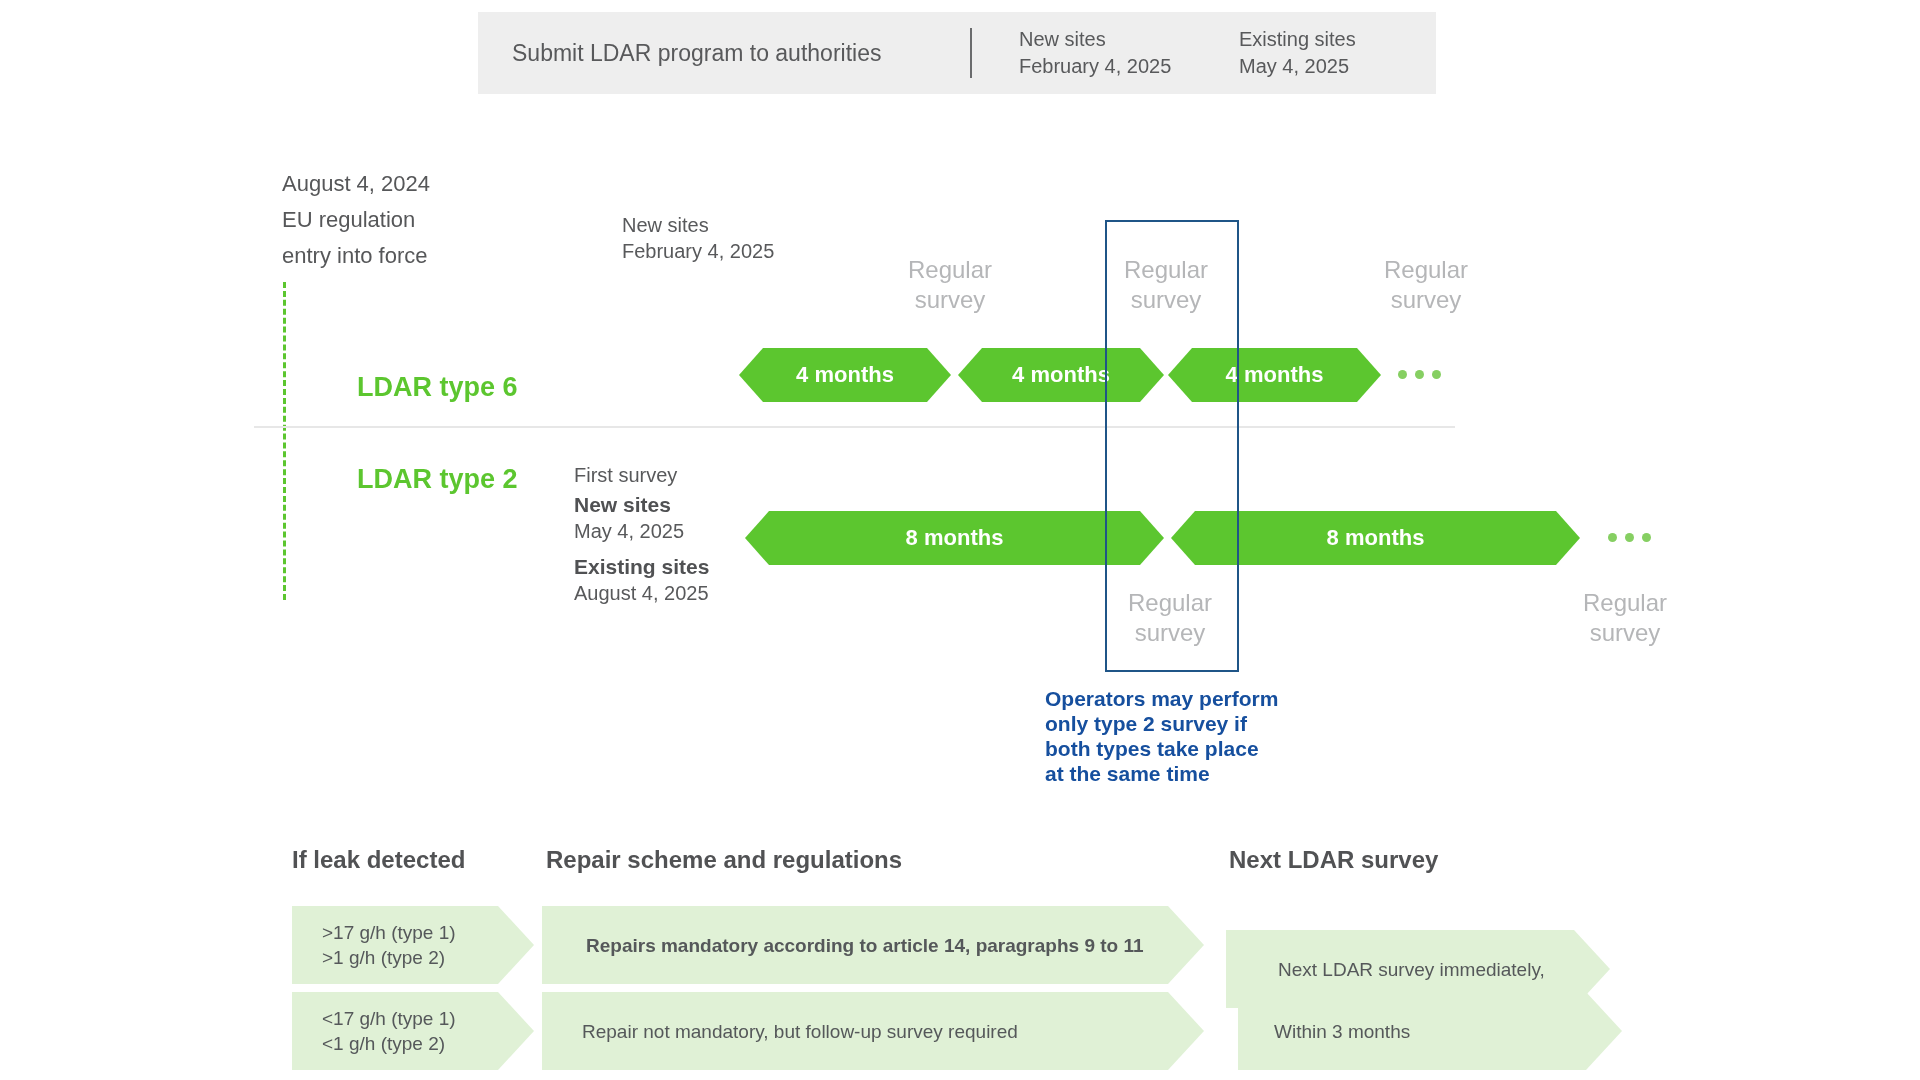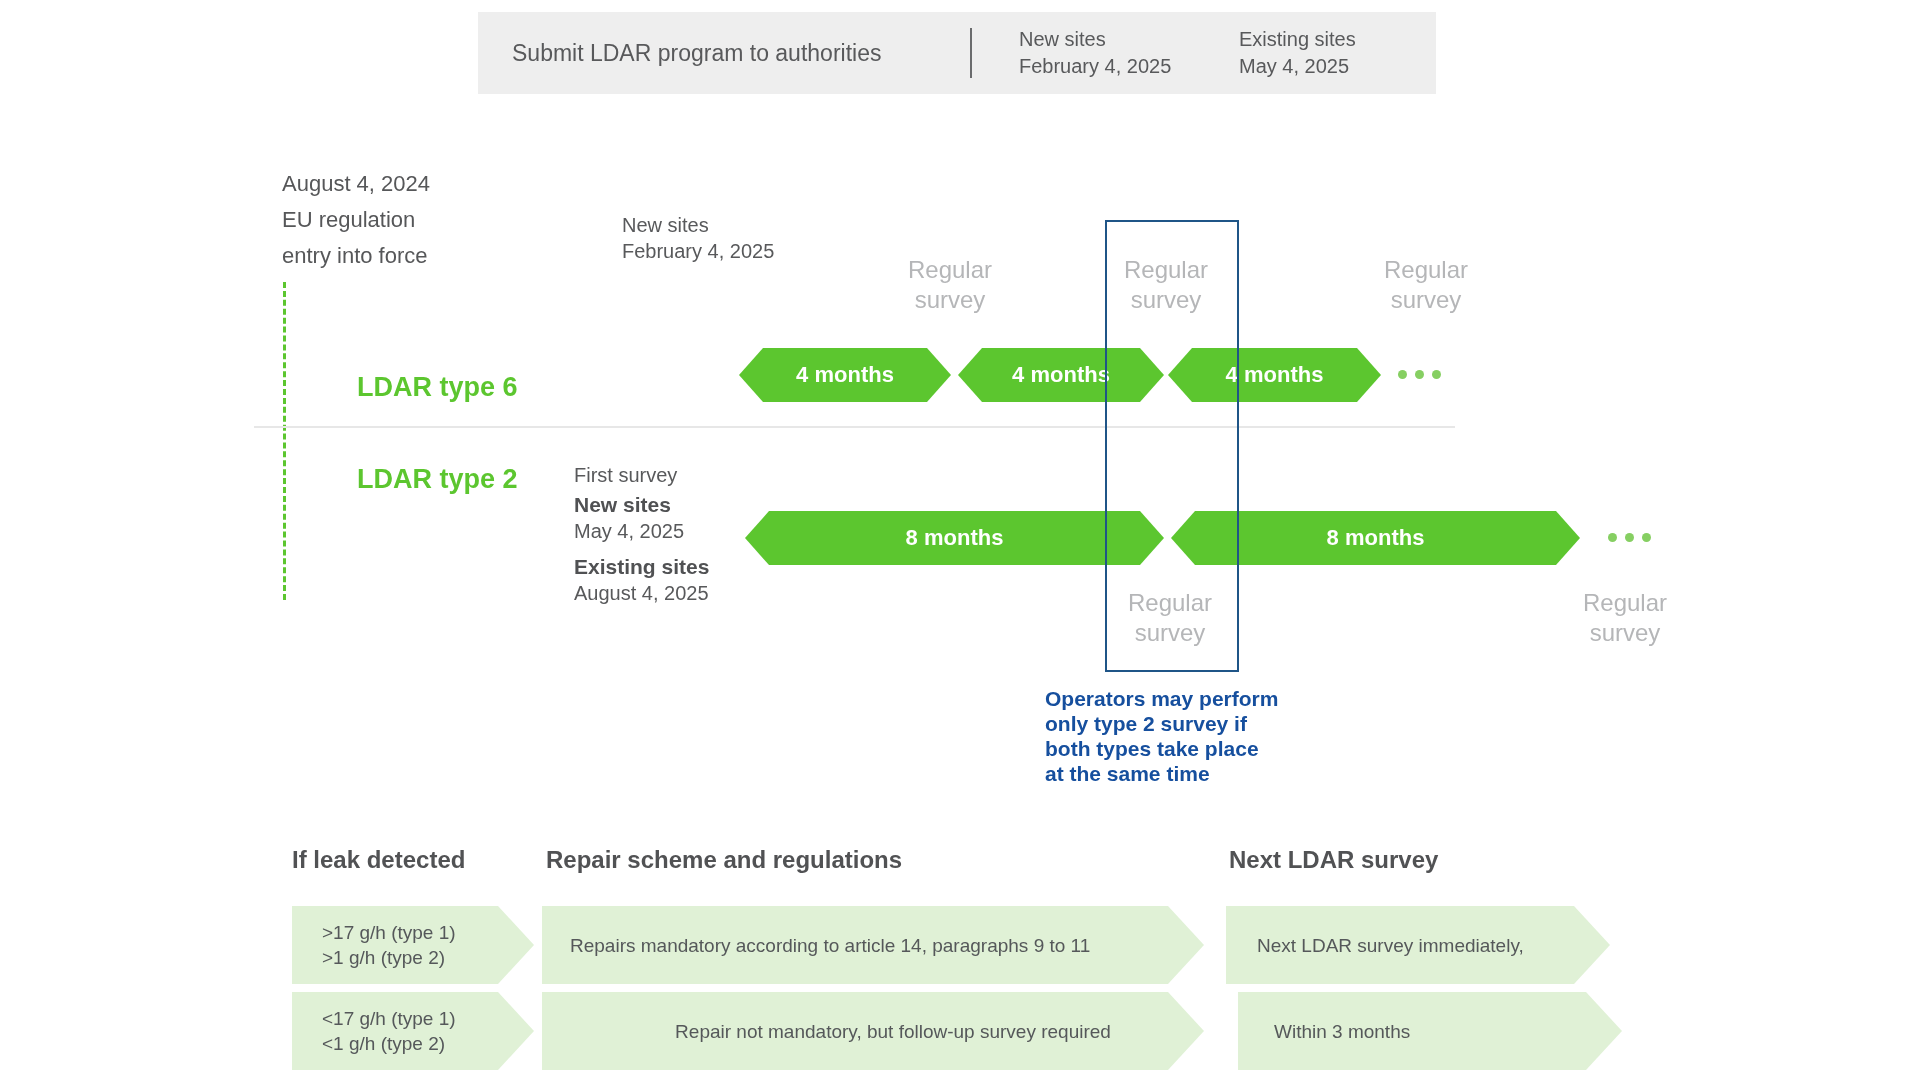--- a/index.html
+++ b/index.html
@@ -133,32 +133,32 @@
   </div>
 
   <div class="abs lhead" style="left:292px;top:846px;">If leak detected</div>
   <div class="abs lhead" style="left:546px;top:846px;">Repair scheme and regulations</div>
   <div class="abs lhead" style="left:1229px;top:846px;">Next LDAR survey</div>
 
   <div class="abs parrow tipR r1" style="left:292px;width:242px;padding-left:30px;box-sizing:border-box;">
     <div>&gt;17 g/h (type 1)</div>
     <div>&gt;1 g/h (type 2)</div>
   </div>
-  <div class="abs parrow tipR r1" style="left:542px;width:662px;padding-left:28px;box-sizing:border-box;">
+  <div class="abs parrow tipR r1" style="left:542px;width:662px;padding-left:44px;box-sizing:border-box;font-weight:bold;">
     <div>Repairs mandatory according to article 14, paragraphs 9 to 11</div>
   </div>
-  <div class="abs parrow tipR r1" style="left:1226px;width:384px;padding-left:31px;box-sizing:border-box;">
+  <div class="abs parrow tipR r1" style="left:1226px;width:384px;padding-left:52px;box-sizing:border-box;margin-top:24px;">
     <div>Next LDAR survey immediately,</div>
   </div>
 
   <div class="abs parrow tipR r2" style="left:292px;width:242px;padding-left:30px;box-sizing:border-box;">
     <div>&lt;17 g/h (type 1)</div>
     <div>&lt;1 g/h (type 2)</div>
   </div>
-  <div class="abs parrow tipR r2" style="left:542px;width:662px;padding-left:40px;box-sizing:border-box;text-align:center;">
+  <div class="abs parrow tipR r2" style="left:542px;width:662px;padding-left:40px;box-sizing:border-box;">
     <div>Repair not mandatory, but follow-up survey required</div>
   </div>
   <div class="abs parrow tipR r2" style="left:1226px;width:384px;padding-left:36px;box-sizing:border-box;margin-left:12px;">
     <div>Within 3 months</div>
     <div></div>
   </div>
 
 </div>
 
 </body></html>

